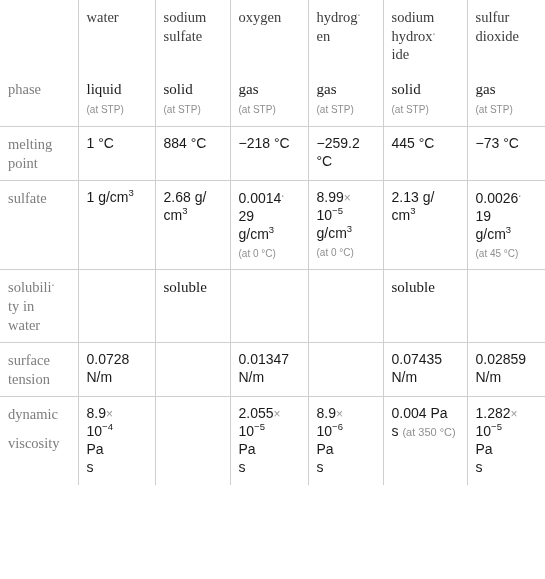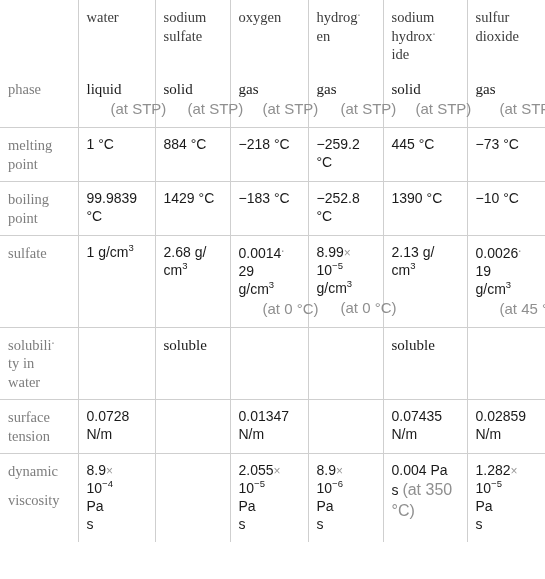--- a/index.html
+++ b/index.html
@@ -69,28 +69,27 @@
     font-size: 14px;
     color: #1a1a1a;
     word-break: break-word;
   }
   td.val.serifval {
     font-family: "Liberation Serif", serif;
     font-size: 15px;
   }
   .qual {
     font-family: "Liberation Sans", sans-serif;
-    font-size: 15px;
+    font-size: 10px;
     color: #8f8f8f;
     white-space: nowrap;
-    margin-left: 24px;
   }
   .qual-inline {
     font-family: "Liberation Sans", sans-serif;
-    font-size: 16px;
+    font-size: 11px;
     color: #8f8f8f;
   }
   .times {
     color: #9a9a9a;
     font-size: 12px;
   }
   sup {
     font-size: 9.5px;
     line-height: 0;
     vertical-align: super;
@@ -134,29 +133,20 @@
       <tr>
         <td class="rowlabel">melting point</td>
         <td class="val">1 °C</td>
         <td class="val">884 °C</td>
         <td class="val">−218 °C</td>
         <td class="val">−259.2 °C</td>
         <td class="val">445 °C</td>
         <td class="val">−73 °C</td>
       </tr>
       <tr>
-        <td class="rowlabel">boiling point</td>
-        <td class="val">99.9839<br>°C</td>
-        <td class="val">1429 °C</td>
-        <td class="val">−183 °C</td>
-        <td class="val">−252.8 °C</td>
-        <td class="val">1390 °C</td>
-        <td class="val">−10 °C</td>
-      </tr>
-      <tr>
         <td class="rowlabel">sulfate</td>
         <td class="val">1 g/cm<sup>3</sup></td>
         <td class="val">2.68 g/<br>cm<sup>3</sup></td>
         <td class="val">0.0014<span class="hyph">⸱</span><br>29<br>g/cm<sup>3</sup><br><span class="qual">(at 0 °C)</span></td>
         <td class="val">8.99<span class="times">×</span><br>10<sup>−5</sup><br>g/cm<sup>3</sup><br><span class="qual">(at 0 °C)</span></td>
         <td class="val">2.13 g/<br>cm<sup>3</sup></td>
         <td class="val">0.0026<span class="hyph">⸱</span><br>19<br>g/cm<sup>3</sup><br><span class="qual">(at 45 °C)</span></td>
       </tr>
       <tr>
         <td class="rowlabel">solubili<span class="hyph">⸱</span><br>ty in<br>water</td>

